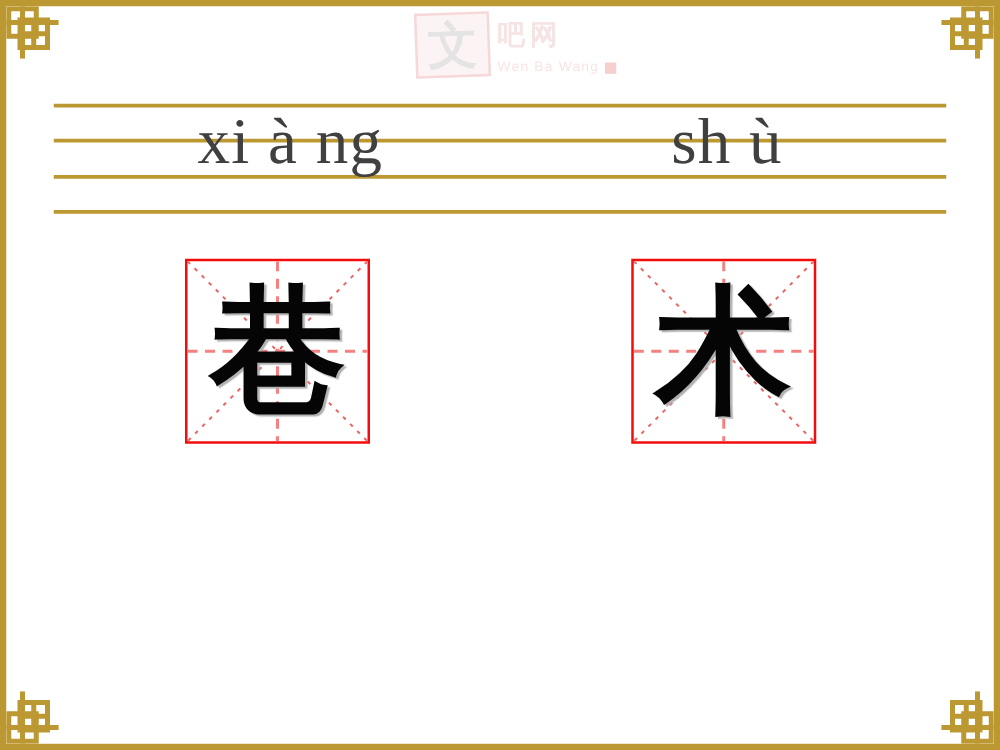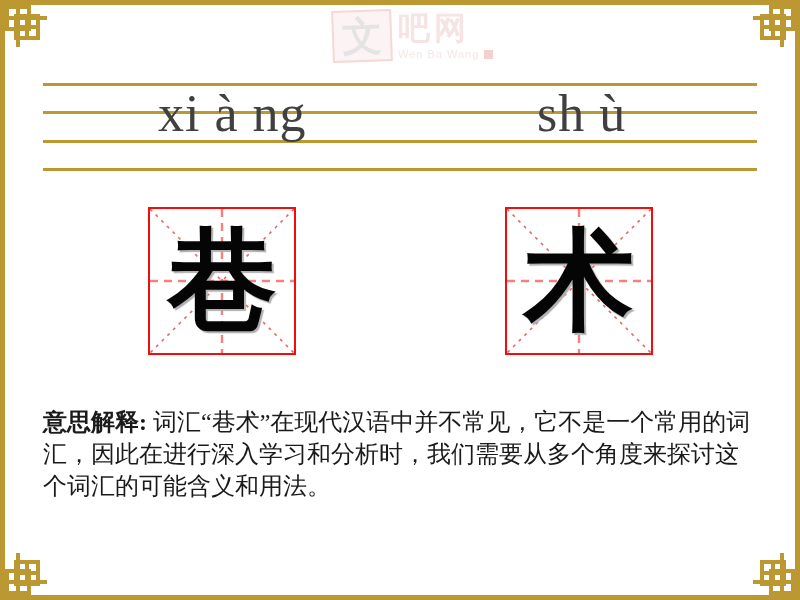--- a/index.html
+++ b/index.html
@@ -23,21 +23,21 @@
   .watermark{
     position:absolute;top:10px;left:332px;display:flex;align-items:flex-start;
     opacity:0.55;font-family:"Liberation Sans",sans-serif;
   }
   .seal{
     width:56px;height:48px;border:2px solid #F0B9B9;background:#FBECEC;
     display:flex;align-items:center;justify-content:center;
     color:#CFCFCF;font-size:40px;font-weight:bold;transform:rotate(-2deg);
   }
   .brand-col{margin-left:6px;display:flex;flex-direction:column;}
-  .brand-chars{font-size:32px;line-height:36px;color:#EFCDCD;font-weight:bold;letter-spacing:4px;}
+  .brand-chars{font-size:22px;line-height:36px;color:#EFCDCD;font-weight:bold;letter-spacing:4px;}
   .brand-pinyin-row{display:flex;align-items:center;gap:5px;margin-top:2px;}
   .brand-pinyin{font-size:11px;color:#F2CFCF;letter-spacing:1px;}
   .mini-square{width:9px;height:9px;background:#F1A8A8;display:inline-block;}
 
   
   .staff-line{position:absolute;left:43px;width:714px;height:3px;background:#BC9833;}
   .staff-line.l1{top:83px;}
   .staff-line.l2{top:111px;}
   .staff-line.l3{top:140px;}
   .staff-line.l4{top:168px;}
@@ -153,15 +153,14 @@
   <div class="charbox box2">
     <svg viewBox="0 0 144 144" width="144" height="144">
       <line x1="0" y1="0" x2="144" y2="144" stroke="#EA6565" stroke-width="1.6" stroke-dasharray="3 5"></line>
       <line x1="144" y1="0" x2="0" y2="144" stroke="#EA6565" stroke-width="1.6" stroke-dasharray="3 5"></line>
       <line x1="0" y1="72" x2="144" y2="72" stroke="#F58080" stroke-width="2.4" stroke-dasharray="8 6"></line>
       <line x1="72" y1="0" x2="72" y2="144" stroke="#F58080" stroke-width="2.4" stroke-dasharray="8 6"></line>
     </svg>
     <div class="bigchar">术</div>
   </div>
 
-  <p class="definition"><b>意思解释:</b><span> 词汇“巷术”在现代汉语中并不常见，它不是一个常用的词汇，因此在进行深入学习和分析时，我们需要从多个角度来探讨这个词汇的可能含义和用法。</span></p>
 
 </div>
 
 </body></html>

